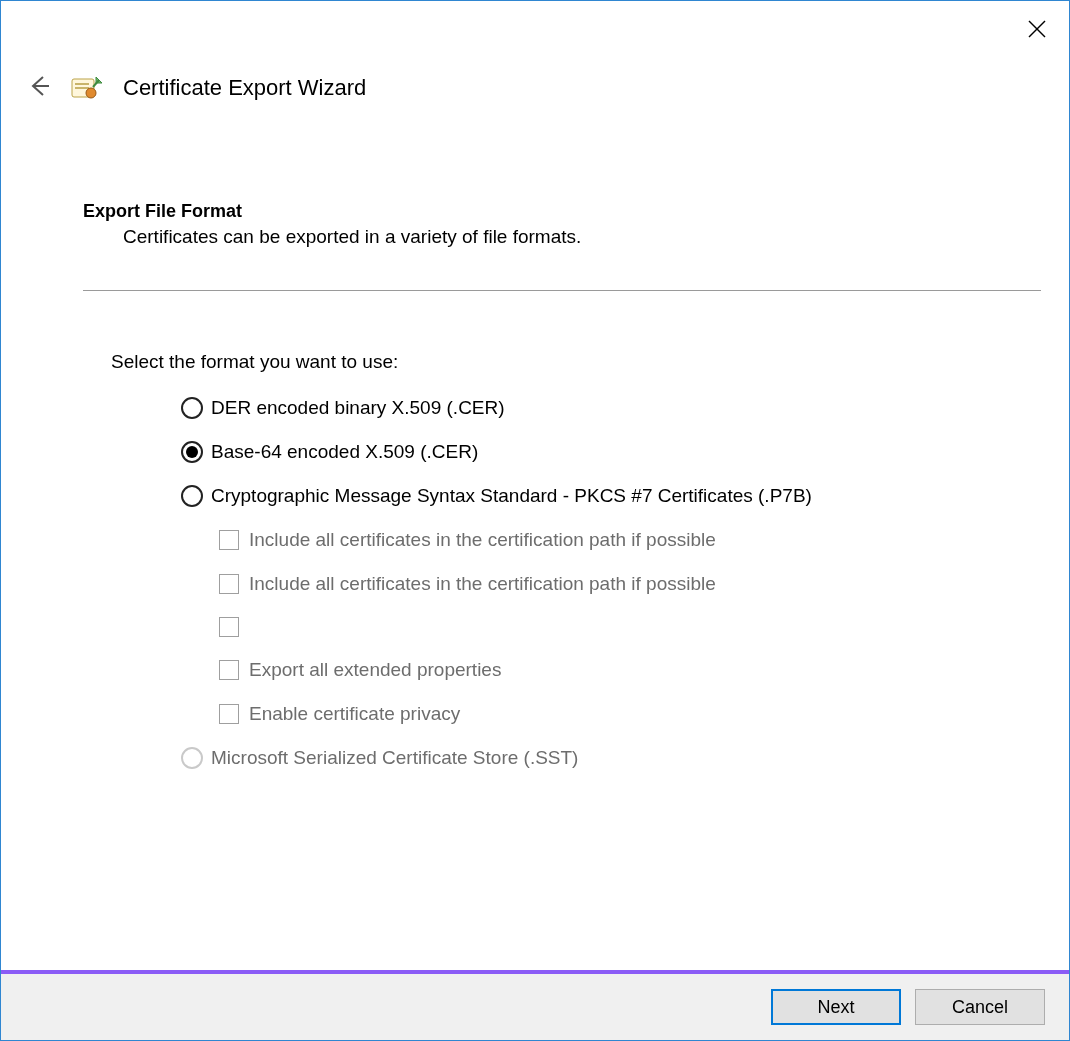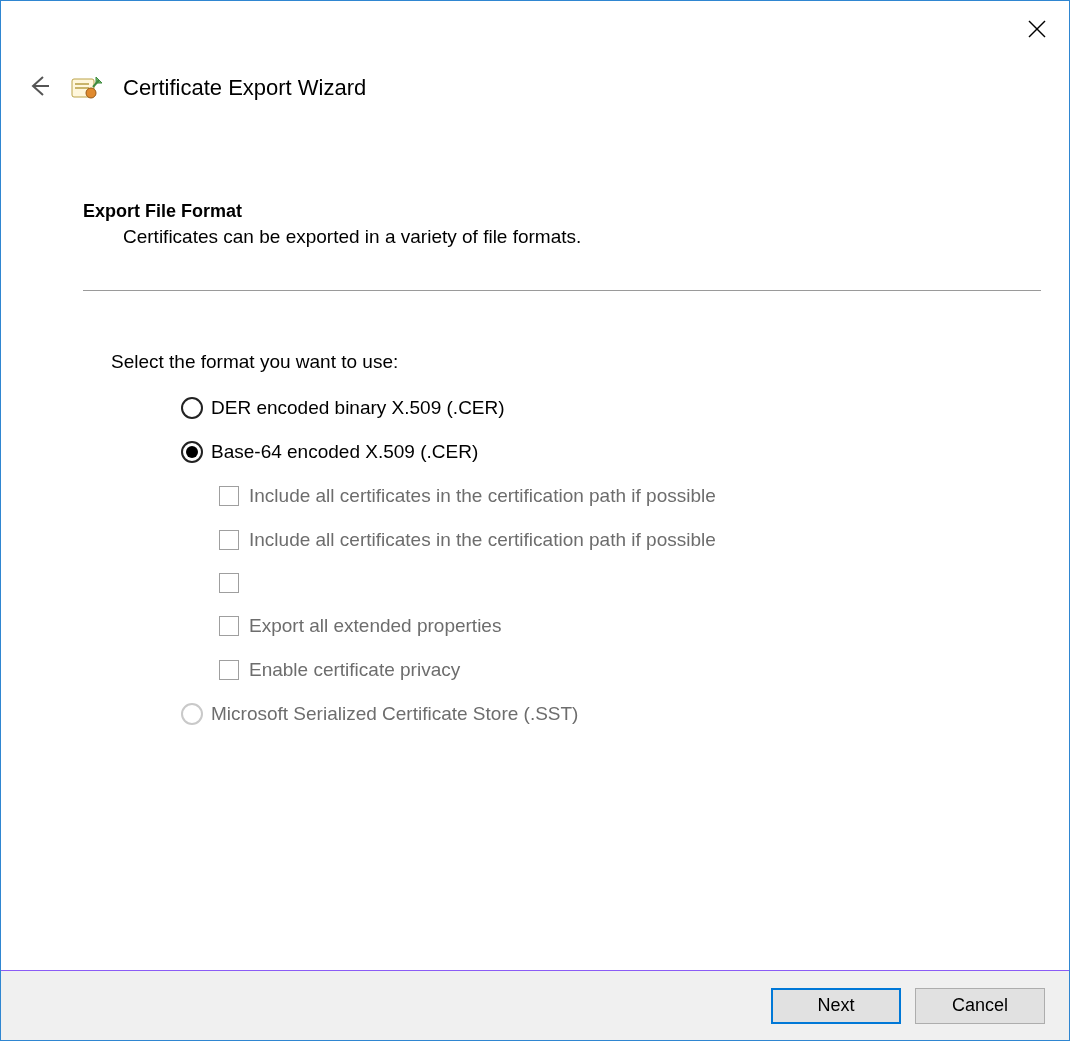--- a/index.html
+++ b/index.html
@@ -130,21 +130,21 @@
   }
   .disabled-text { color: #6d6d6d; }
 
   .footer {
     position: absolute;
     left: 0;
     right: 0;
     bottom: 0;
     height: 70px;
     background: #f0f0f0;
-    border-top: 1px solid #8b5cf6;
+    border-top: 4px solid #8b5cf6;
     display: flex;
     justify-content: flex-end;
     align-items: center;
     gap: 14px;
     padding-right: 24px;
   }
   .btn {
     height: 36px;
     min-width: 130px;
     background: #e1e1e1;
@@ -200,20 +200,24 @@
     <div class="opt-row">
       <span class="radio"></span>
       <span>DER encoded binary X.509 (.CER)</span>
     </div>
 
     <div class="opt-row">
       <span class="radio selected"></span>
       <span>Base-64 encoded X.509 (.CER)</span>
     </div>
 
+    <div class="opt-row">
+      <span class="radio"></span>
+      <span>Cryptographic Message Syntax Standard - PKCS #7 Certificates (.P7B)</span>
+    </div>
     <div class="sub-row">
       <span class="check"></span>
       <span class="disabled-text">Include all certificates in the certification path if possible</span>
     </div>
 
     <div class="sub-row">
       <span class="check"></span>
       <span class="disabled-text">Include all certificates in the certification path if possible</span>
     </div>
     <div class="sub-row">

